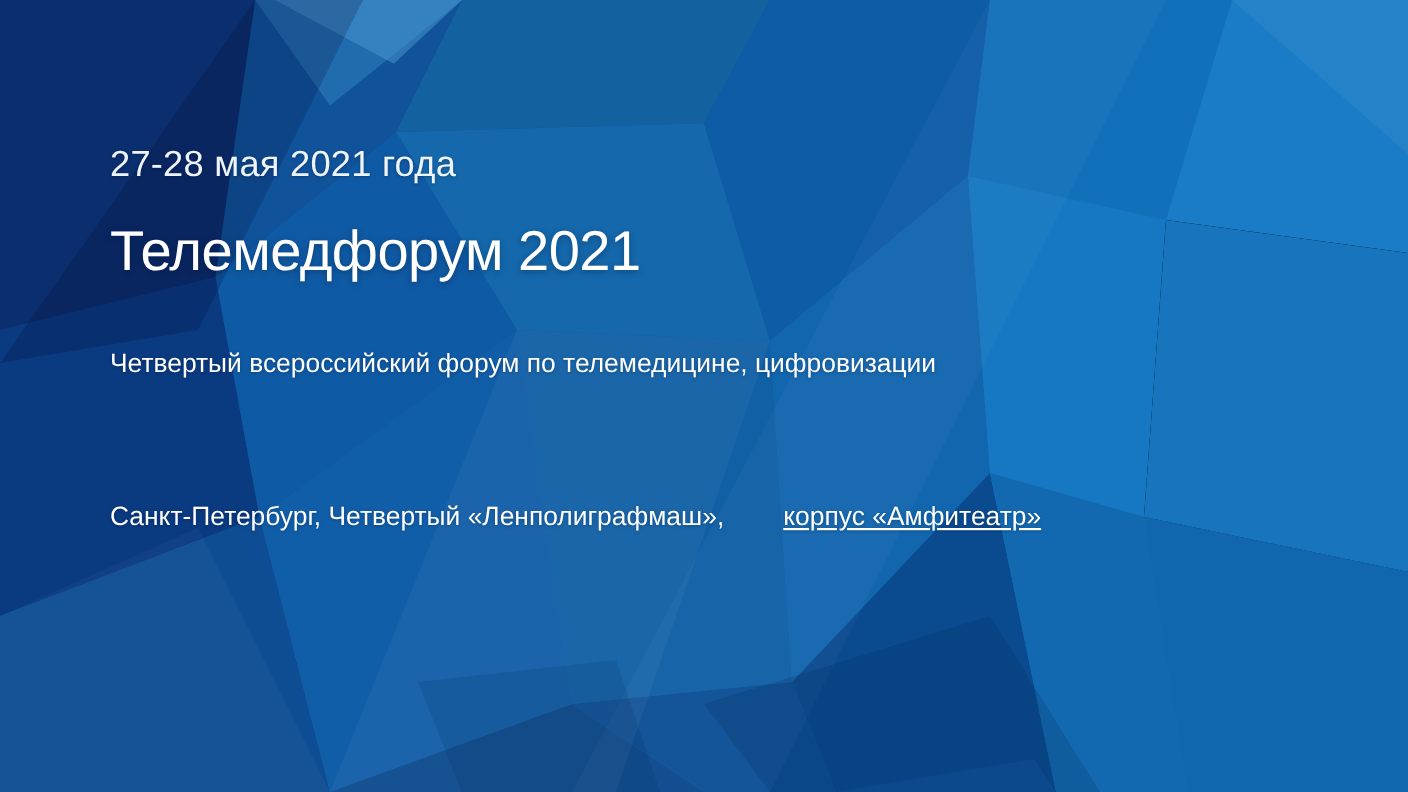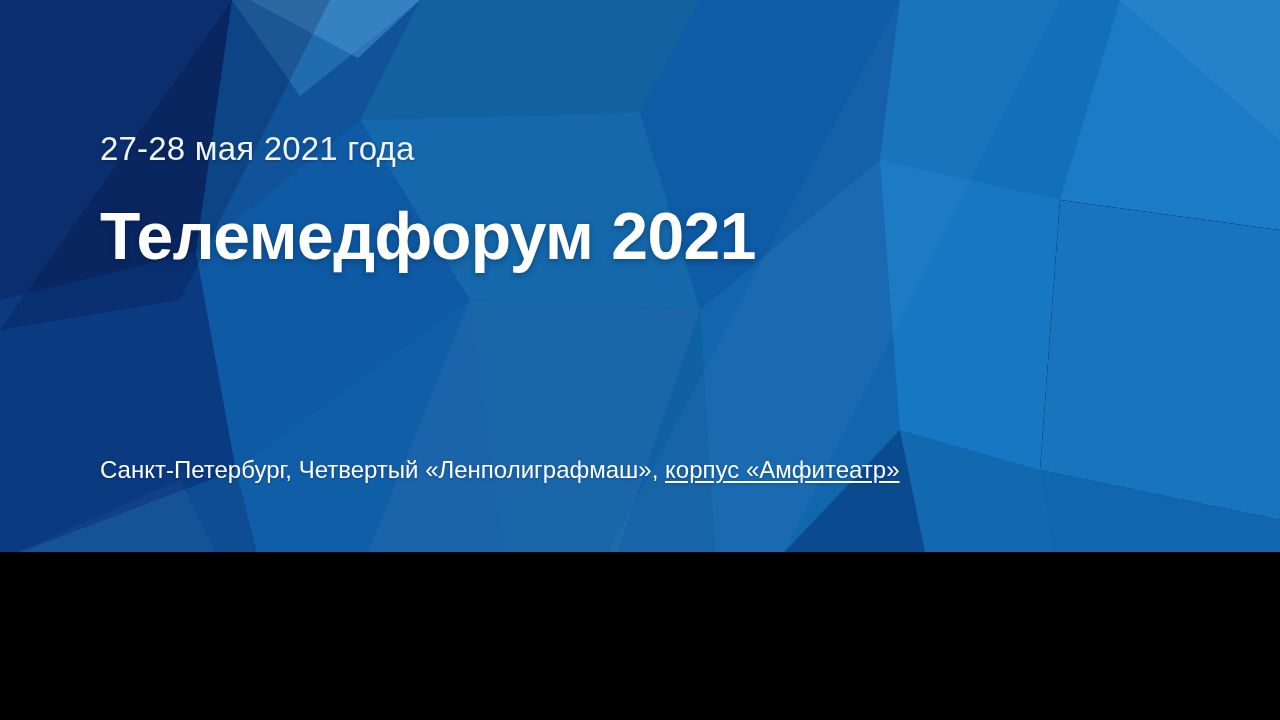--- a/index.html
+++ b/index.html
@@ -7,21 +7,21 @@
     margin: 0;
     padding: 0;
     background: #000;
   }
   body {
     font-family: "Liberation Sans", "DejaVu Sans", sans-serif;
   }
   #slide {
     position: relative;
     width: 1280px;
-    height: 552px;
+    height: 720px;
     overflow: hidden;
     background: #0369a1;
   }
 
   
   #bg {
     position: absolute;
     inset: 0;
     width: 1280px;
     height: 720px;
@@ -47,22 +47,22 @@
     color: #eef4fb;
     letter-spacing: 0.2px;
     white-space: nowrap;
     text-shadow: 0 1px 3px rgba(0,20,50,.35);
   }
 
   .main-title {
     position: absolute;
     left: 0;
     top: 198px;
-    font-size: 66px;
-    font-weight: 700;
+    font-size: 51px;
+    font-weight: 400;
     color: #ffffff;
     letter-spacing: -0.5px;
     white-space: nowrap;
     text-shadow: 0 2px 6px rgba(0,20,50,.35);
   }
 
   .subtitle {
     position: absolute;
     left: 0;
     top: 308px;
@@ -82,20 +82,21 @@
     font-weight: 400;
     color: #ffffff;
     white-space: nowrap;
     text-shadow: 0 1px 3px rgba(0,20,50,.3);
   }
   .venue .venue-link {
     text-decoration: underline;
     text-underline-offset: 3px;
     color: #ffffff;
     cursor: pointer;
+    margin-left: 47px;
   }
 
   
   .logo-strip {
     position: absolute;
     left: 0;
     bottom: 0;
     width: 1280px;
     height: 200px;
     z-index: 6;
@@ -155,20 +156,21 @@
     <polygon points="380,620 560,600 600,720 420,720" fill="#00204a" opacity="0.12"></polygon>
   </svg>
 
   <div class="content">
 
     <div class="date-line">27-28 мая 2021 года</div>
 
     <div class="main-title">Телемедфорум 2021</div>
 
     <div class="subtitle">
+      <div>Четвертый всероссийский форум по телемедицине, цифровизации</div>
     </div>
 
     <div class="venue"><span>Санкт-Петербург, Четвертый «Ленполиграфмаш», </span><span class="venue-link">корпус «Амфитеатр»</span></div>
   </div>
 
   <div class="logo-strip">
 
     
     
 

